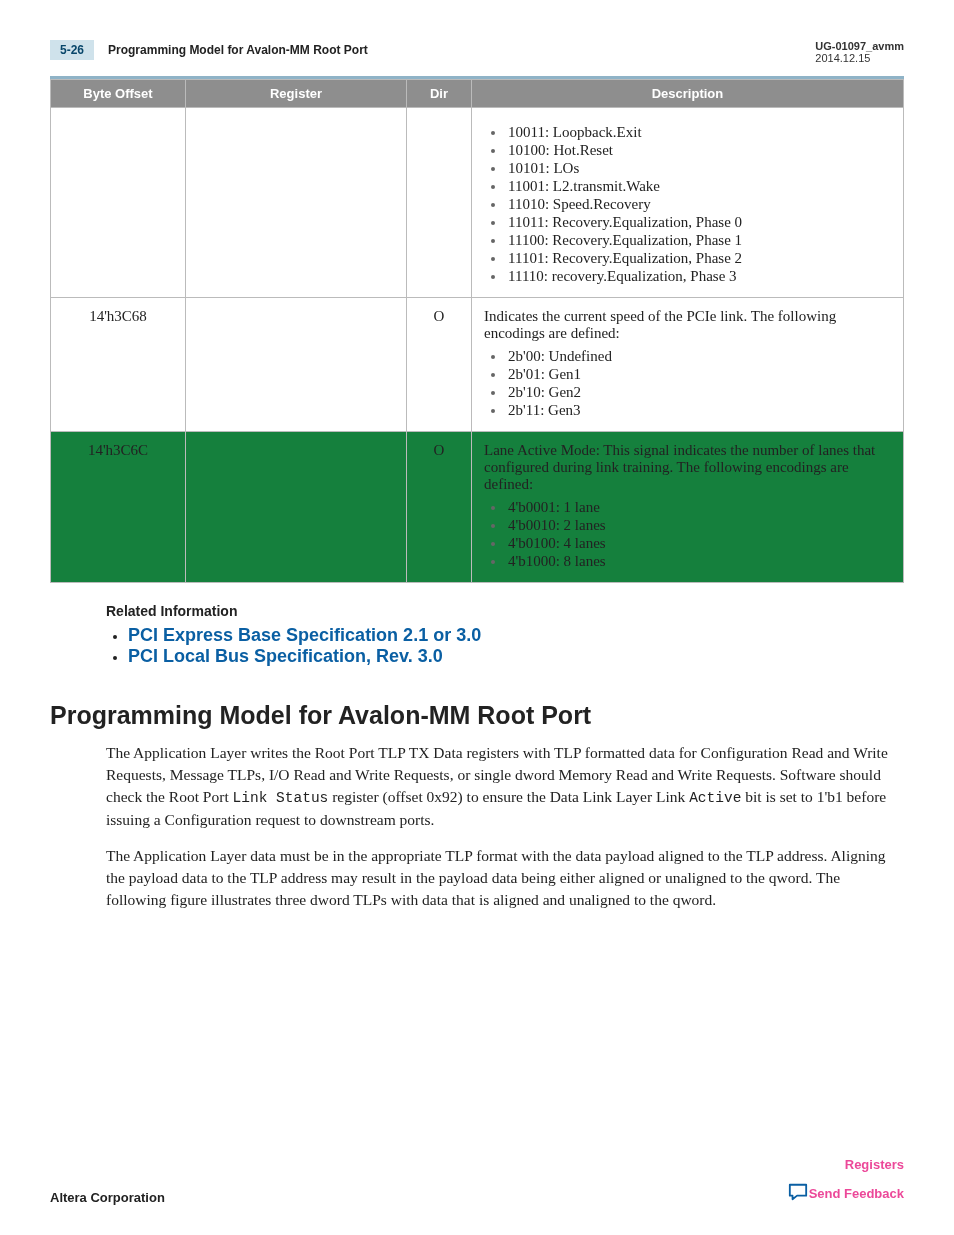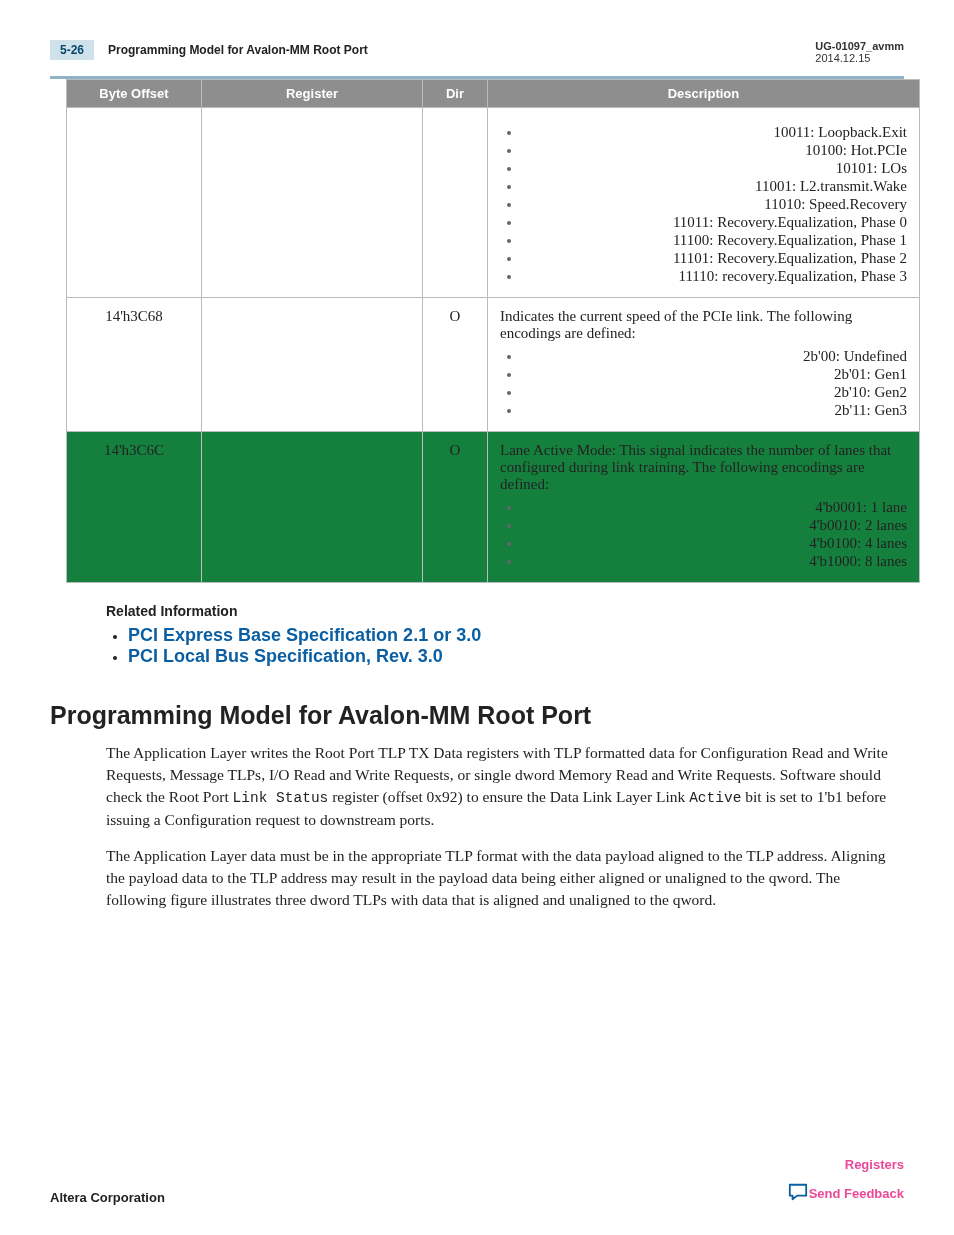--- a/index.html
+++ b/index.html
@@ -48,21 +48,20 @@
   .accent-bar {
     height: 3px;
     background: #8fb3c7;
     margin: 0 0 0 0;
   }
   table.reg {
     border-collapse: collapse;
     width: 100%;
     font-size: 15px;
     margin-top: 0;
-    margin-left: 16px;
   }
   table.reg th {
     background: #8e8e8e;
     color: #fff;
     font-family: 'Segoe UI', Arial, sans-serif;
     font-weight: 600;
     font-size: 13px;
     padding: 6px 10px;
     border: 1px solid #bbb;
     text-align: center;
@@ -71,21 +70,20 @@
     border: 1px solid #bbb;
     padding: 10px 12px;
     vertical-align: top;
   }
   .col-byte { width: 110px; text-align: center; }
   .col-reg  { width: 200px; }
   .col-dir  { width: 40px; text-align: center; }
   ul.blist {
     margin: 6px 0 2px 0;
     padding-left: 22px;
-    text-align: right;
   }
   ul.blist li {
     margin: 1px 0;
     padding-left: 2px;
   }
   ul.blist li::marker { color: #666; }
   .related {
     margin: 20px 0 0 56px;
     font-size: 15px;
   }
@@ -166,21 +164,21 @@
       </tr>
     </thead>
     <tbody>
       <tr>
         <td class="col-byte"></td>
         <td></td>
         <td class="col-dir"></td>
         <td>
           <ul class="blist">
             <li>10011: Loopback.Exit</li>
-            <li>10100: Hot.PCIe</li>
+            <li>10100: Hot.Reset</li>
             <li>10101: LOs</li>
             <li>11001: L2.transmit.Wake</li>
             <li>11010: Speed.Recovery</li>
             <li>11011: Recovery.Equalization, Phase 0</li>
             <li>11100: Recovery.Equalization, Phase 1</li>
             <li>11101: Recovery.Equalization, Phase 2</li>
             <li>11110: recovery.Equalization, Phase 3</li>
           </ul>
         </td>
       </tr>

